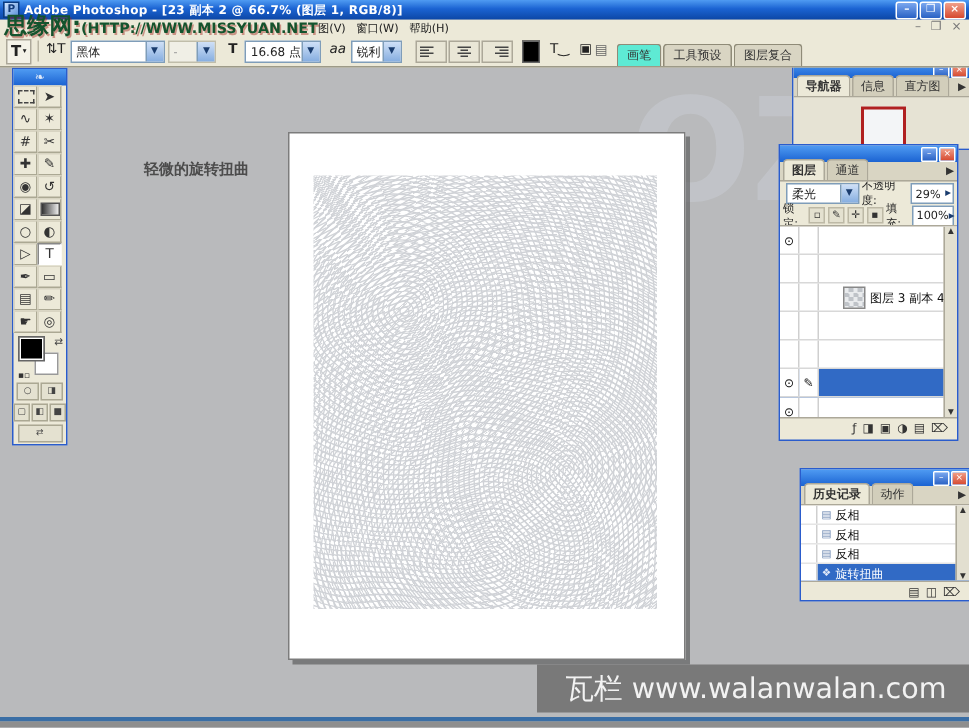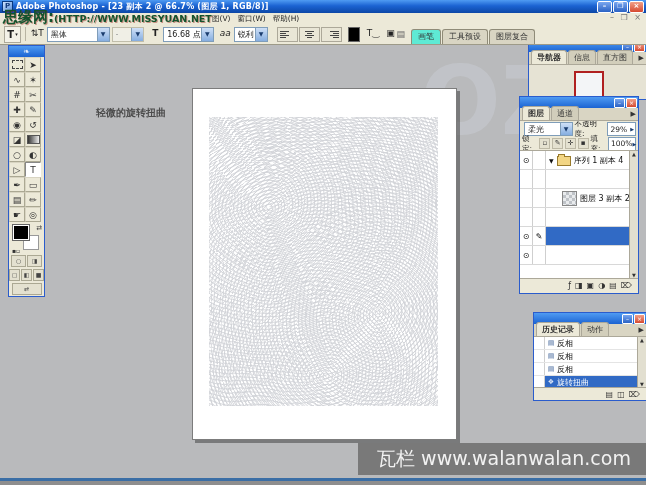--- a/index.html
+++ b/index.html
@@ -764,37 +764,36 @@
       <span>填充:</span>
       <span class="pctbox" style="width:24px">
           <span>100%</span>
           <span class="sp">▶</span>
         </span>
     </div>
     <div class="lrows">
       <div class="lrow">
         <span class="cell">⊙</span>
         <span class="cell"></span>
-        <span class="lbody">
-            <span class="exp">▼</span>
-            <span class="folder"></span>
-            <span>序列 1 副本 4</span>
-          </span>
       </div>
       <div class="lrow child">
         <span class="cell"></span>
           <span class="cell"></span>
       </div>
       <div class="lrow child">
         <span class="cell"></span>
           <span class="cell"></span>
         <span class="lbody">
             <span class="thumb"></span>
-            <span>图层 3 副本 2</span>
+            <span>图层 3 副本 4</span>
           </span>
+      </div>
+      <div class="lrow child">
+        <span class="cell"></span>
+          <span class="cell"></span>
       </div>
       <div class="lrow child">
         <span class="cell"></span>
           <span class="cell"></span>
       </div>
       <div class="lrow sel">
         <span class="cell" style="color:#111;background:#fff">⊙</span>
         <span class="cell" style="color:#111;background:#fff">✎</span>
       </div>
       <div class="lrow">

